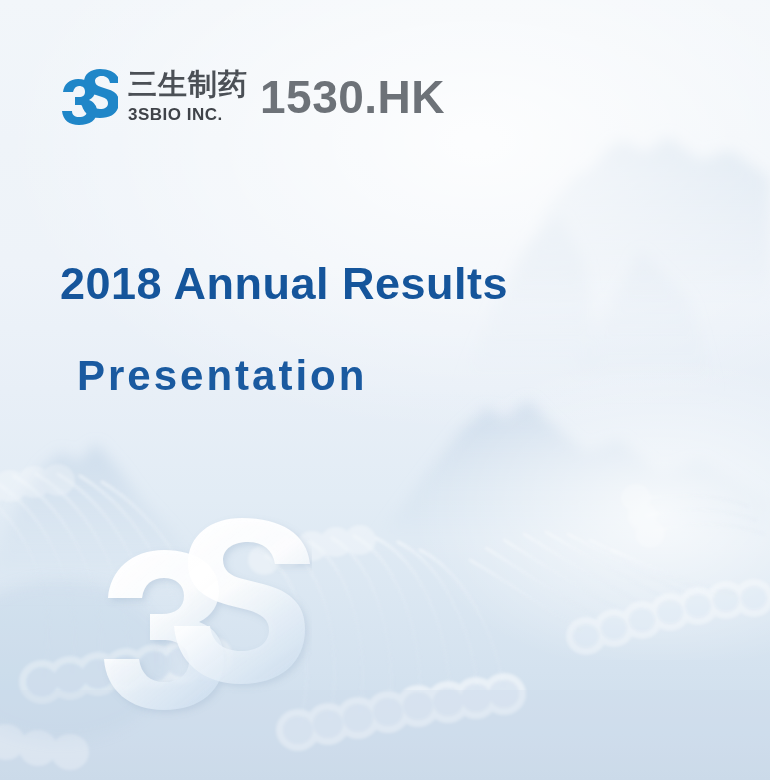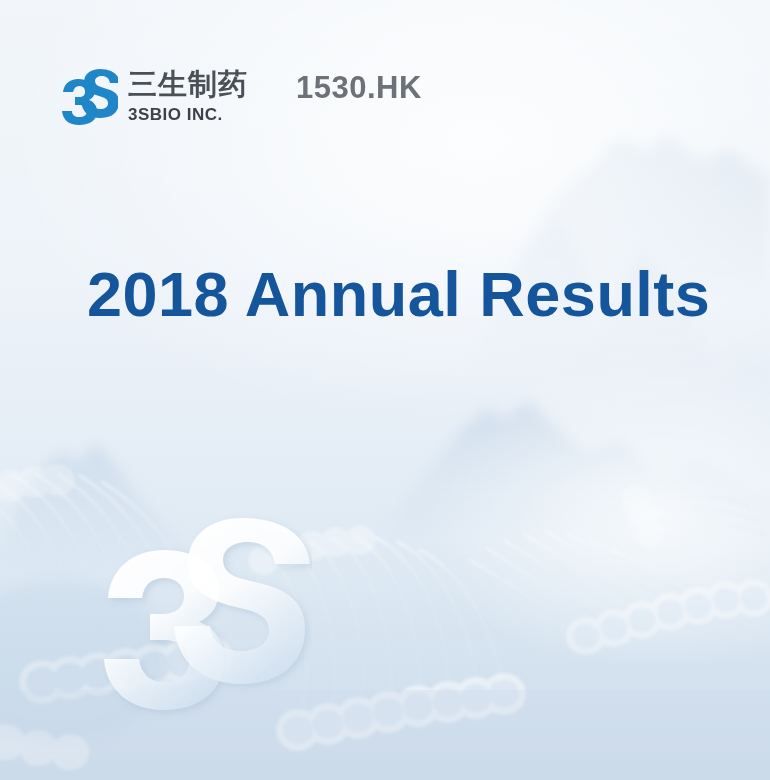--- a/index.html
+++ b/index.html
@@ -53,35 +53,35 @@
   .logo-en {
     font-size: 17px;
     font-weight: bold;
     color: #3f4349;
     letter-spacing: 0.5px;
     line-height: 1.1;
     margin-top: 7px;
     font-family: "Liberation Sans", sans-serif;
   }
   .ticker {
-    margin-left: 48px;
-    font-size: 31px;
+    margin-left: 12px;
+    font-size: 46px;
     font-weight: bold;
     color: #6d7278;
     letter-spacing: 0.5px;
     align-self: flex-start;
     margin-top: 2px;
   }
 
   
   .title-main {
     position: absolute;
-    left: 87px;
+    left: 60px;
     top: 258px;
-    font-size: 63px;
+    font-size: 45px;
     font-weight: bold;
     color: #15559b;
     letter-spacing: 0.5px;
     white-space: nowrap;
   }
   .title-sub {
     position: absolute;
     left: 77px;
     top: 352px;
     font-size: 42px;
@@ -416,15 +416,16 @@
     <div class="logo-words">
       <div class="logo-cn">三生制药</div>
       <div class="logo-en">3SBIO INC.</div>
     </div>
 
     <div class="ticker">1530.HK</div>
   </div>
 
   <div class="title-main">2018 Annual Results</div>
 
+  <div class="title-sub">Presentation</div>
 
 
 </div>
 
 </body></html>

